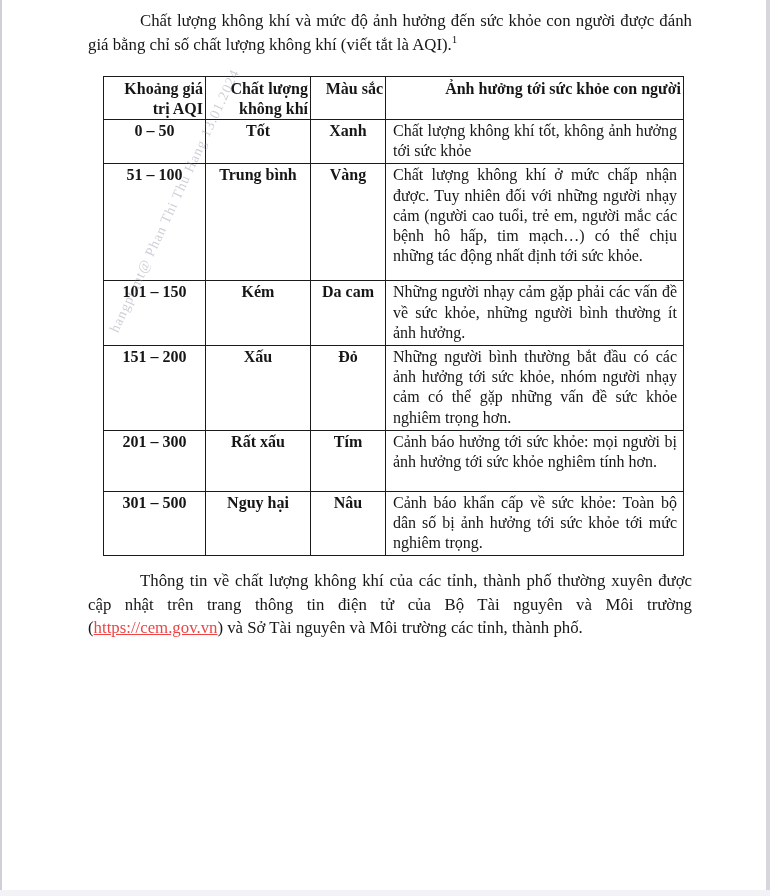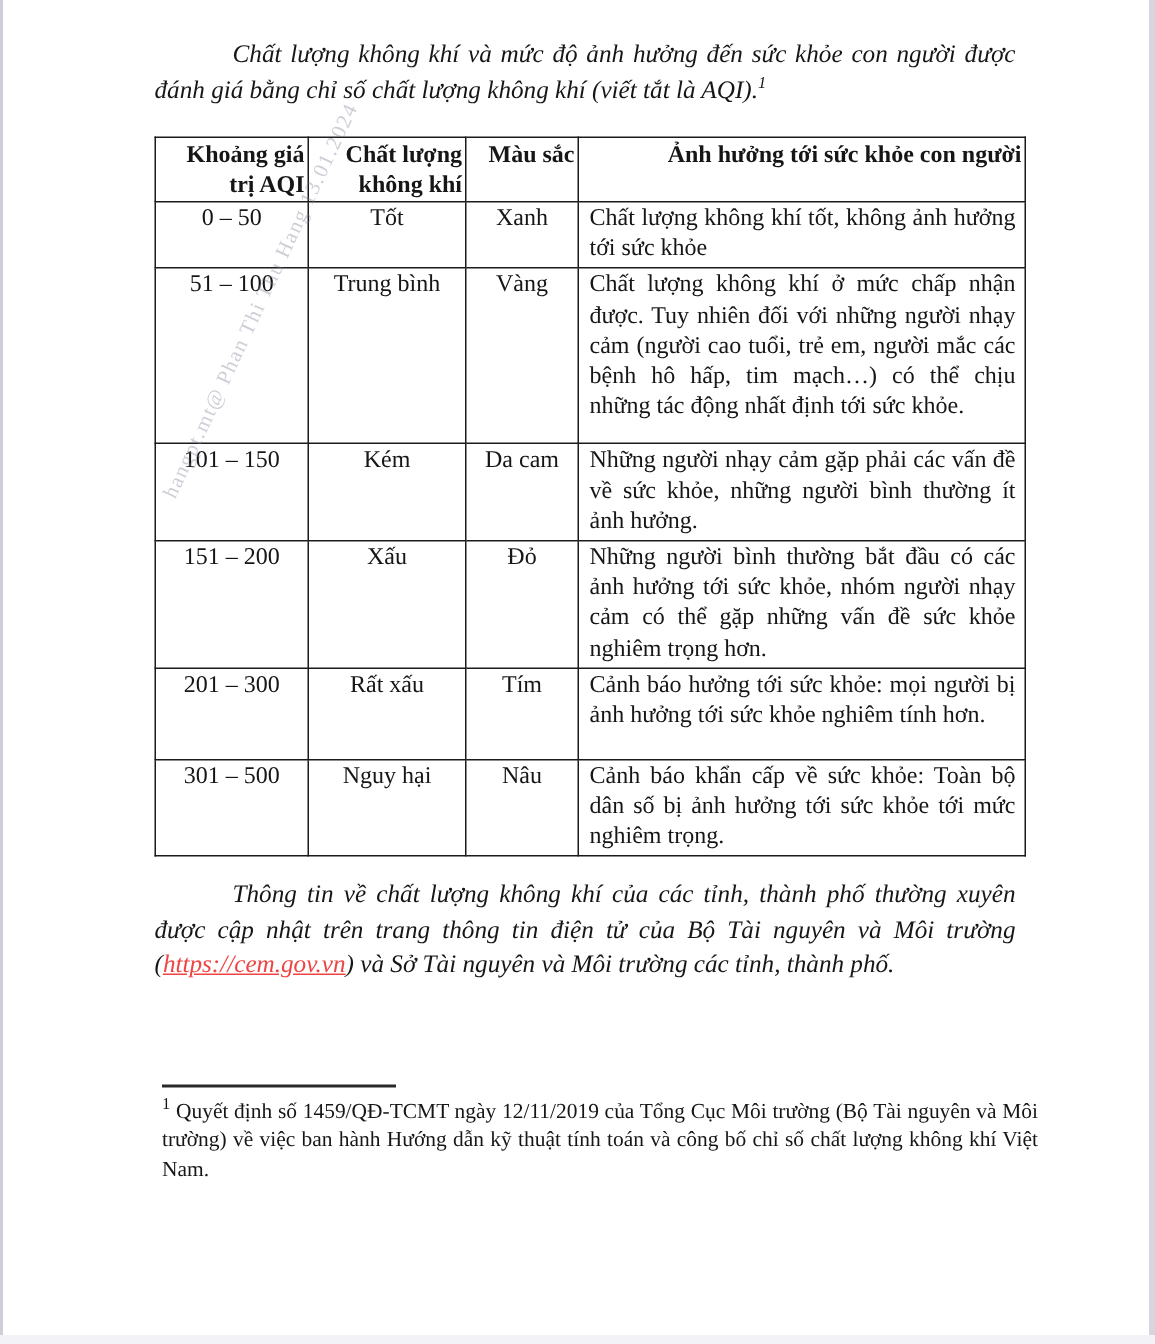--- a/index.html
+++ b/index.html
@@ -27,26 +27,25 @@
     transform:rotate(-65deg);
     font-size:14px; letter-spacing:1px;
     color:rgba(125,125,150,0.38);
     white-space:nowrap;
     pointer-events:none;
   }
 
   .content { padding:9px 78px 0 88px; }
 
   p.body-par {
-    margin:15px;
+    margin:0;
     font-size:16.8px;
     line-height:23.5px;
     text-align:justify;
     text-indent:52px;
-    font-style:italic;
   }
   .par2 { margin-top:9px !important; }
   sup.fnref { font-size:11px; line-height:0; }
 
   table.aqi {
     border-collapse:collapse;
     table-layout:fixed;
     width:580px;
     margin:20px 0 0 15px;
   }
@@ -57,21 +56,21 @@
   }
   table.aqi th {
     font-weight:bold;
     text-align:right;
     line-height:19.5px;
     padding:2px 2px 1px 2px;
     height:36px;
     vertical-align:top;
     font-family:Liberation Serif, serif;
   }
-  td.c { text-align:center; padding-top:1px; line-height:20px; }
+  td.c { text-align:center; padding-top:1px; line-height:20px;font-weight:bold; }
   td.j { text-align:justify; padding:1px 6px 2px 7px; line-height:20.2px; }
   tbody tr:nth-child(1) { height:40px; }
   tbody tr:nth-child(2) { height:117px; }
   tbody tr:nth-child(3) { height:61px; }
   tbody tr:nth-child(4) { height:81px; }
   tbody tr:nth-child(5) { height:61px;margin-top:10px; }
   tbody tr:nth-child(6) { height:61px; }
 
   .par3 { margin-top:13px !important; }
   a.doclink { color:#ef4444; text-decoration:underline; }
@@ -154,23 +153,19 @@
           <td class="c">301 – 500</td>
           <td class="c">Nguy hại</td>
           <td class="c">Nâu</td>
           <td class="j">Cảnh báo khẩn cấp về sức khỏe: Toàn bộ dân số bị ảnh hưởng tới sức khỏe tới mức nghiêm trọng.</td>
         </tr>
       </tbody>
     </table>
 
     <p class="body-par par3"><span>Thông tin về chất lượng không khí của các tỉnh, thành phố thường xuyên được cập nhật trên trang thông tin điện tử của Bộ Tài nguyên và Môi trường (</span><a class="doclink" href="#">https://cem.gov.vn</a><span>) và Sở Tài nguyên và Môi trường các tỉnh, thành phố.</span></p>
 
-    <div class="footnote">
-      <div class="fn-rule"></div>
-      <p class="fn-text"><sup class="fnref">1</sup> <span>Quyết định số 1459/QĐ-TCMT ngày 12/11/2019 của Tổng Cục Môi trường (Bộ Tài nguyên và Môi trường) về việc ban hành Hướng dẫn kỹ thuật tính toán và công bố chỉ số chất lượng không khí Việt Nam.</span></p>
-    </div>
 
   </div>
 
   <div class="edge-left"></div>
   <div class="edge-right"></div>
   <div class="edge-bottom"></div>
 </div>
 
 </body></html>

